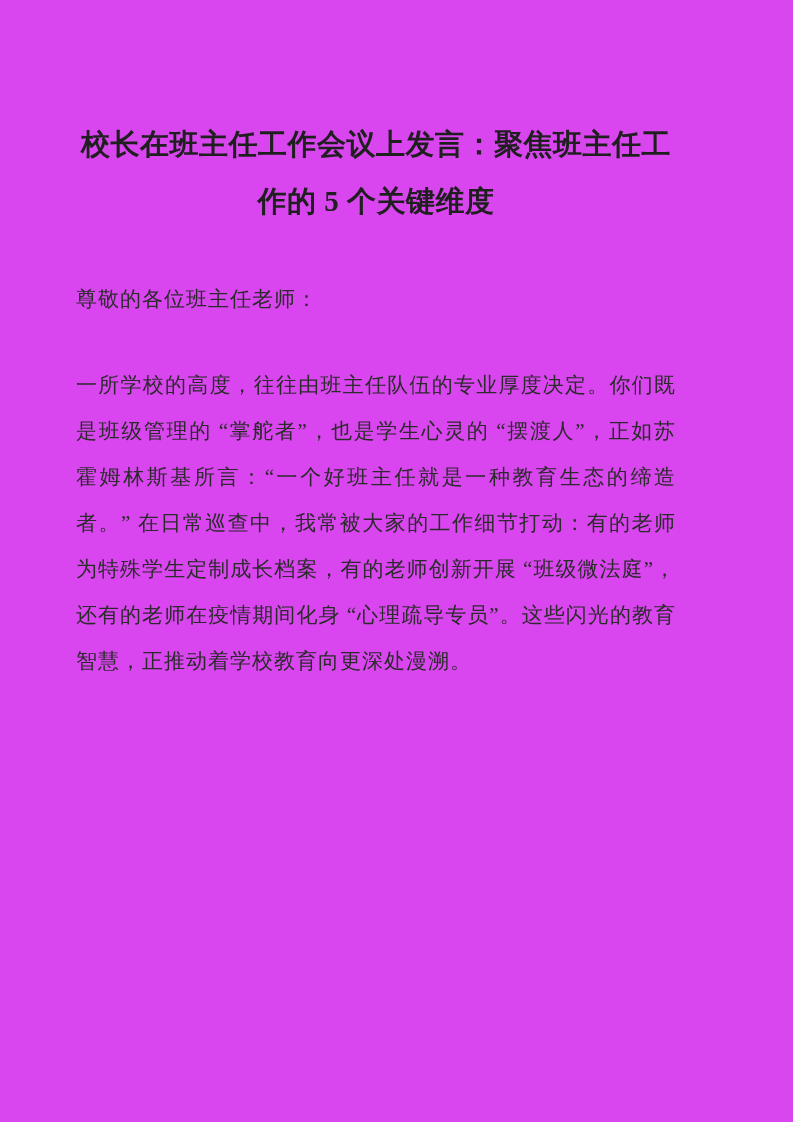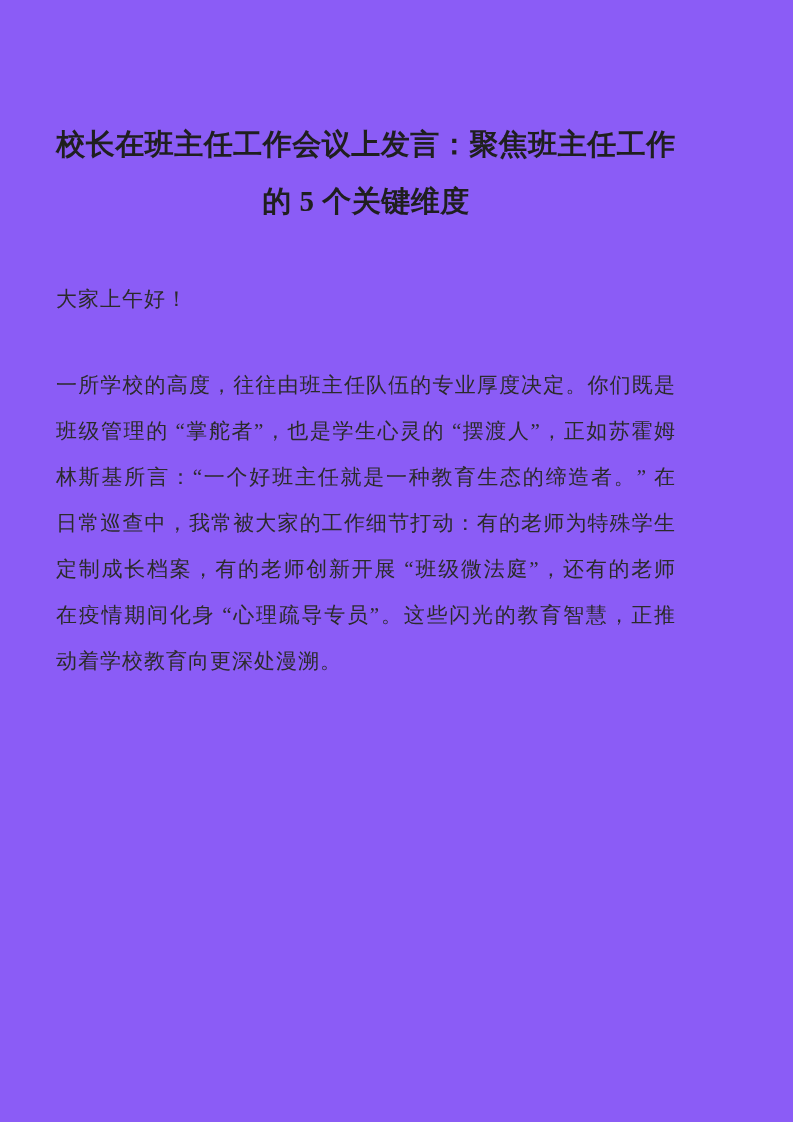--- a/index.html
+++ b/index.html
@@ -4,24 +4,24 @@
 <style>
   html, body {
     margin: 0;
     padding: 0;
     background: #ffffff;
   }
   .page {
     position: relative;
     width: 793px;
     height: 1122px;
-    background: #8b5cf6;
+    background: #d946ef;
     overflow: hidden;
     box-sizing: border-box;
-    padding: 116px 117px 0 56px;
+    padding: 116px 117px 0 76px;
     font-family: "Liberation Serif", "DejaVu Serif", serif;
   }
   .doc-title {
     margin: 0 0 46px 0;
     font-size: 29px;
     font-weight: 700;
     line-height: 57px;
     text-align: center;
     color: #1f1f1f;
     letter-spacing: 0.5px;
@@ -35,18 +35,18 @@
     text-align-last: left;
     letter-spacing: 1px;
   }
 </style>
 </head>
 <body>
 
 <div class="page">
   <h1 class="doc-title">校长在班主任工作会议上发言：聚焦班主任工作的 5 个关键维度</h1>
 
+  <p class="doc-para">尊敬的各位班主任老师：</p>
 
-  <p class="doc-para">大家上午好！</p>
 
 
   <p class="doc-para">一所学校的高度，往往由班主任队伍的专业厚度决定。你们既是班级管理的 “掌舵者”，也是学生心灵的 “摆渡人”，正如苏霍姆林斯基所言：“一个好班主任就是一种教育生态的缔造者。” 在日常巡查中，我常被大家的工作细节打动：有的老师为特殊学生定制成长档案，有的老师创新开展 “班级微法庭”，还有的老师在疫情期间化身 “心理疏导专员”。这些闪光的教育智慧，正推动着学校教育向更深处漫溯。</p>
 </div>
 
 </body></html>

